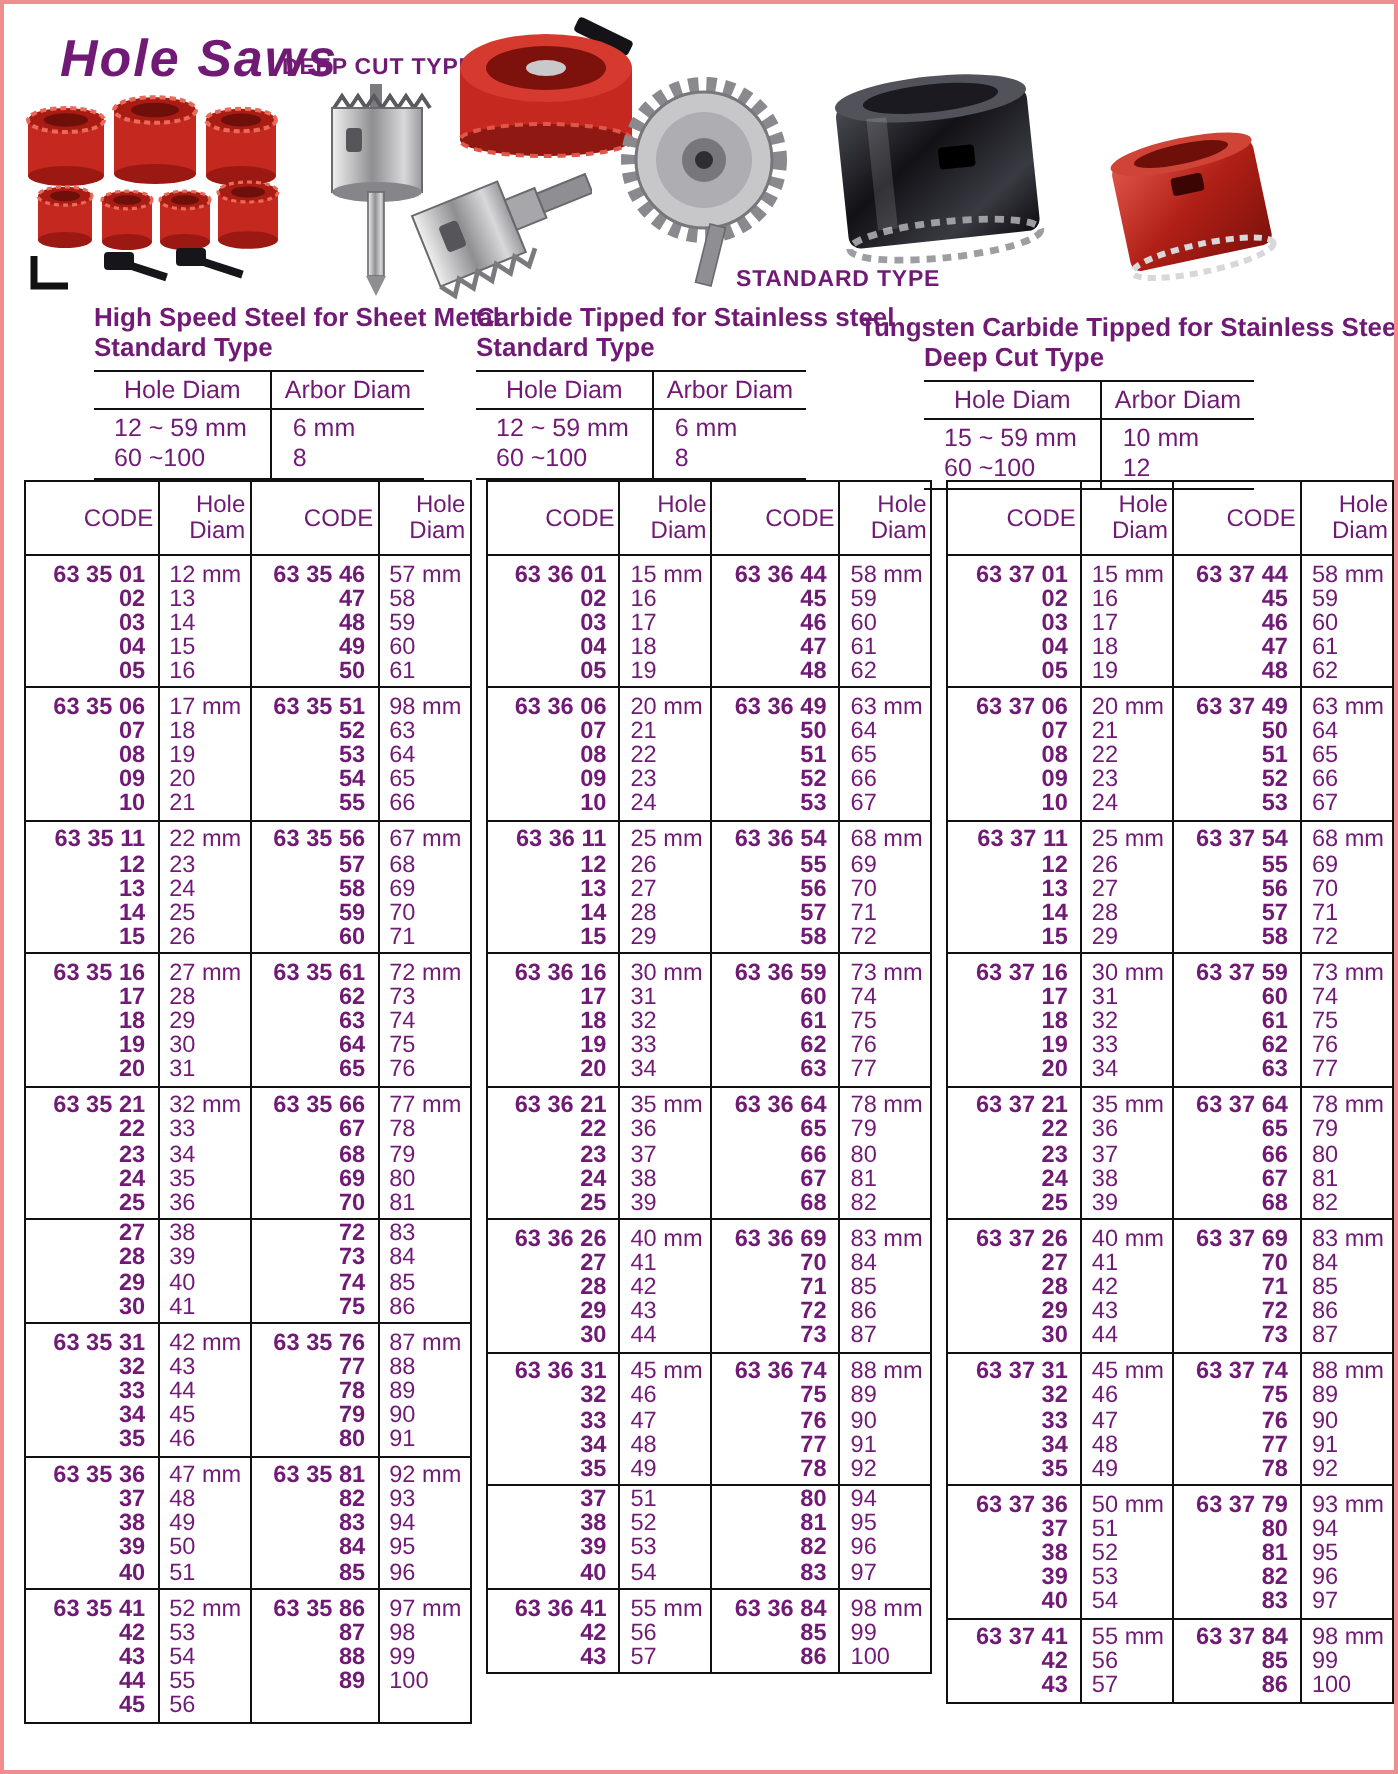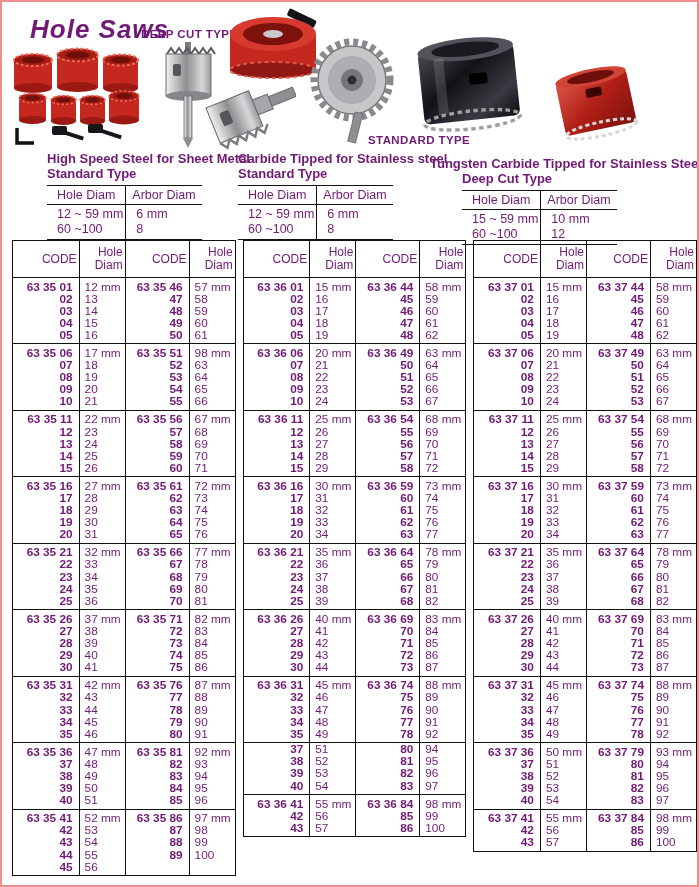--- a/index.html
+++ b/index.html
@@ -13,21 +13,21 @@
   .type-label{position:absolute;font-size:11.5px;font-weight:bold;letter-spacing:.4px;white-space:nowrap;}
   .label-deepcut{left:139px;top:26px;}
   .label-standard{left:366px;top:132px;}
   .photo{position:absolute;}
   
   .spec{position:absolute;}
   .spec-h{font-size:13px;font-weight:bold;line-height:15px;white-space:nowrap;}
   .spec-h.indent{padding-left:32px;}
   .spec-table{border-collapse:collapse;font-size:12.5px;margin-top:4px;table-layout:fixed;}
   .spec-table th{font-weight:normal;border-top:1.5px solid #111;border-bottom:1.5px solid #111;padding:2px 6px;text-align:center;white-space:nowrap;}
-  .spec-table td{padding:0 2px 0 10px;line-height:15px;white-space:nowrap;}
+  .spec-table td{padding:0 12px 0 10px;line-height:15px;white-space:nowrap;}
   .spec-table th.div,.spec-table td.div{border-left:1px solid #111;}
   .spec-table tr.last td{padding-bottom:2px;border-bottom:1.5px solid #111;}
   .spec-table tr.first td{padding-top:2px;}
   
   .tables{position:absolute;left:10px;top:238px;display:flex;align-items:flex-start;}
   .main-table{border-collapse:collapse;table-layout:fixed;border:1.5px solid #111;font-size:11.8px;}
   .main-table + .main-table{margin-left:7px;}
   .main-table th{font-weight:normal;font-size:12px;text-align:right;padding:5px 2px;line-height:13px;border-left:1px solid #111;}
   .main-table th:first-child{border-left:none;}
   .main-table thead{border-bottom:1.5px solid #111;}
@@ -409,26 +409,20 @@
             <td class="diam">80</td>
           </tr>
           <tr class="last">
             <td class="code">25</td>
             <td class="diam">36</td>
             <td class="code">70</td>
             <td class="diam">81</td>
           </tr>
         </tbody>
         <tbody>
-          <tr class="first">
-            <td class="code">63 35 26</td>
-            <td class="diam">37 mm</td>
-            <td class="code">63 35 71</td>
-            <td class="diam">82 mm</td>
-          </tr>
           <tr>
             <td class="code">27</td>
             <td class="diam">38</td>
             <td class="code">72</td>
             <td class="diam">83</td>
           </tr>
           <tr>
             <td class="code">28</td>
             <td class="diam">39</td>
             <td class="code">73</td>

